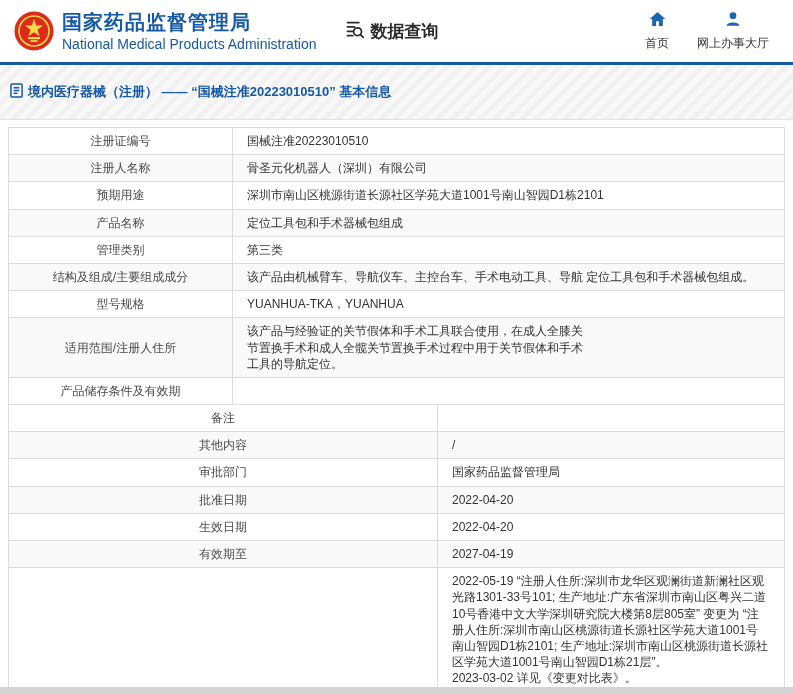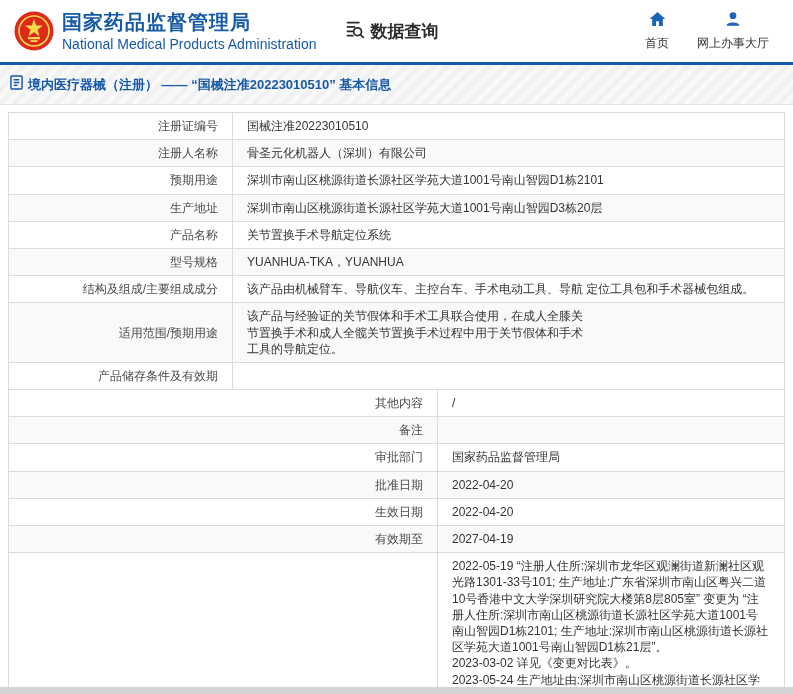--- a/index.html
+++ b/index.html
@@ -15,31 +15,31 @@
   .agency .cn { color:#1659a7; font-size:20px; font-weight:bold; letter-spacing:1px; line-height:1.2; }
   .agency .en { color:#1659a7; font-size:14px; margin-top:2px; }
   .section-title { display:flex; align-items:center; margin-left:28px; }
   .section-title .txt { font-size:17px; font-weight:600; color:#2b2b2b; margin-left:5px; }
   .hnav { margin-left:auto; display:flex; align-items:flex-start; gap:28px; padding-right:10px; }
   .hnav .item { display:flex; flex-direction:column; align-items:center; cursor:pointer; }
   .hnav .item .lbl { font-size:12px; color:#333; margin-top:4px; }
   .blue-line { height:3px; background:#1659a7; }
   
   .breadcrumb-bar {
-    height:40px; display:flex; align-items:center; padding:0 10px;
+    height:55px; display:flex; align-items:center; padding:0 10px;
     background:repeating-linear-gradient(135deg,#f8f8f8 0 5px,#f1f1f1 5px 10px);
     border-bottom:1px solid #e3e3e3;
   }
   .breadcrumb-bar .bc-txt { color:#1659a7; font-size:13px; font-weight:bold; margin-left:5px; }
   
   .tables { padding:7px 8px 0 8px; }
   table { width:100%; border-collapse:collapse; table-layout:fixed; }
   .tbl2 { margin-top:-1px; }
   td { border:1px solid #dcdcdc; font-size:12px; line-height:1.35; padding:5px 14px; vertical-align:middle; }
-  td.lab { text-align:right; color:#4a4a4a; }
+  td.lab { text-align:center; color:#4a4a4a; }
   td.val { color:#333; white-space:pre-line; }
   .tbl1 col.c-lab { width:224px; }
   .tbl2 col.c-lab { width:429px; }
   tbody tr:nth-of-type(even) td { background:#f9f9f9; }
   .tbl2 tbody.main tr:nth-of-type(8) td { background:#fff; }
   .tbl2 tbody.main tr:nth-of-type(8) td.val { font-size:7px; line-height:1.9; padding:6px 14px 6px 14px; }
   
   .bottom-strip { position:absolute; left:0; bottom:0; width:793px; height:7px; background:#d4d4d4; }
 </style>
 </head>
@@ -118,43 +118,43 @@
         <tr>
           <td class="lab">注册人名称</td>
           <td class="val">骨圣元化机器人（深圳）有限公司</td>
         </tr>
 
         <tr>
           <td class="lab">预期用途</td>
           <td class="val">深圳市南山区桃源街道长源社区学苑大道1001号南山智园D1栋2101</td>
         </tr>
 
-        <tr>
-          <td class="lab">生产地址</td>
-          <td class="val">深圳市南山区桃源街道长源社区学苑大道1001号南山智园D3栋20层</td>
-        </tr>
 
         <tr>
           <td class="lab">产品名称</td>
-          <td class="val">关节置换手术导航定位系统</td>
-        </tr>
-
+          <td class="val">定位工具包和手术器械包组成</td>
+        </tr>
+
+        <tr>
+          <td class="lab">管理类别</td>
+          <td class="val">第三类</td>
+        </tr>
+
+        <tr>
+          <td class="lab">结构及组成/主要组成成分</td>
+          <td class="val">该产品由机械臂车、导航仪车、主控台车、手术电动工具、导航 定位工具包和手术器械包组成。</td>
+        </tr>
 
         <tr>
           <td class="lab">型号规格</td>
           <td class="val">YUANHUA-TKA，YUANHUA</td>
         </tr>
 
         <tr>
-          <td class="lab">结构及组成/主要组成成分</td>
-          <td class="val">该产品由机械臂车、导航仪车、主控台车、手术电动工具、导航 定位工具包和手术器械包组成。</td>
-        </tr>
-
-        <tr>
-          <td class="lab">适用范围/预期用途</td>
+          <td class="lab">适用范围/注册人住所</td>
           <td class="val">该产品与经验证的关节假体和手术工具联合使用，在成人全膝关
 节置换手术和成人全髋关节置换手术过程中用于关节假体和手术
 工具的导航定位。</td>
         </tr>
 
         <tr>
           <td class="lab">产品储存条件及有效期</td>
           <td class="val"></td>
         </tr>
       </tbody>
@@ -162,27 +162,27 @@
 
   <table class="tbl2">
     <colgroup>
         <col class="c-lab">
         <col>
       </colgroup>
     <tbody class="main">
 
 
         <tr>
+          <td class="lab">备注</td>
+          <td class="val"></td>
+        </tr>
+
+        <tr>
           <td class="lab">其他内容</td>
           <td class="val">/</td>
-        </tr>
-
-        <tr>
-          <td class="lab">备注</td>
-          <td class="val"></td>
         </tr>
 
         <tr>
           <td class="lab">审批部门</td>
           <td class="val">国家药品监督管理局</td>
         </tr>
 
         <tr>
           <td class="lab">批准日期</td>
           <td class="val">2022-04-20</td>

